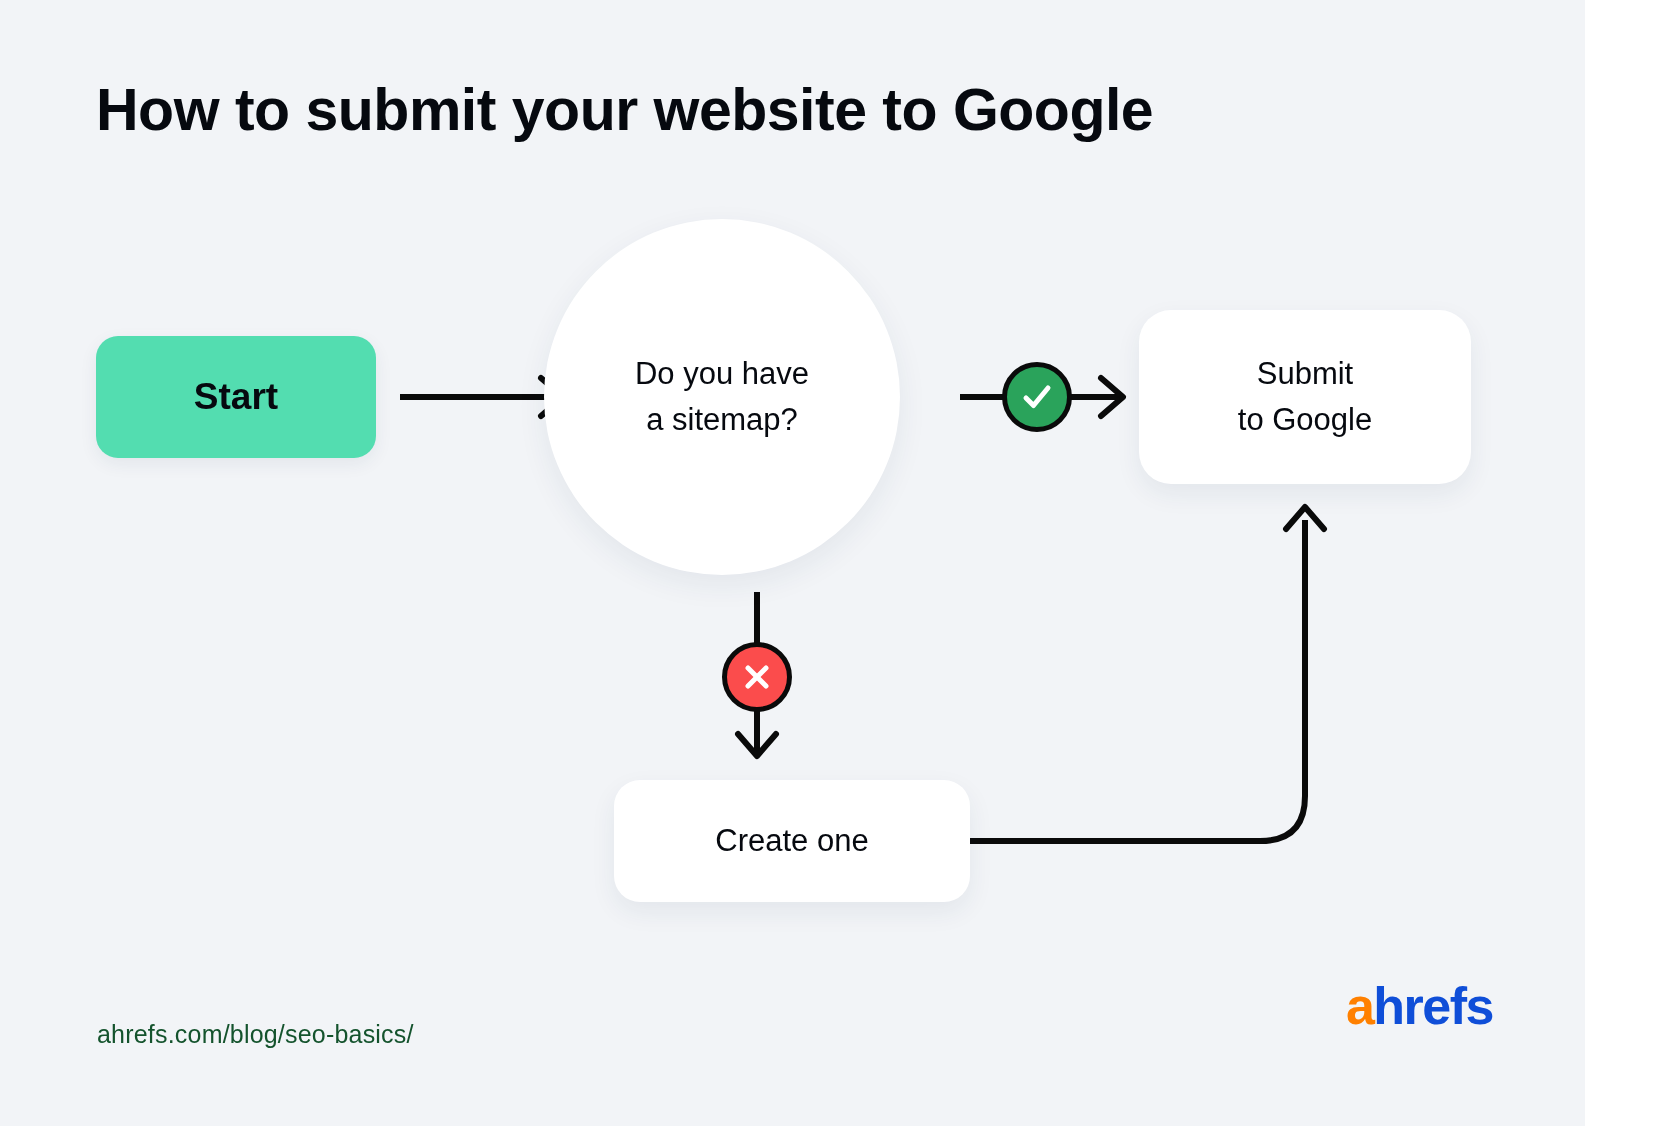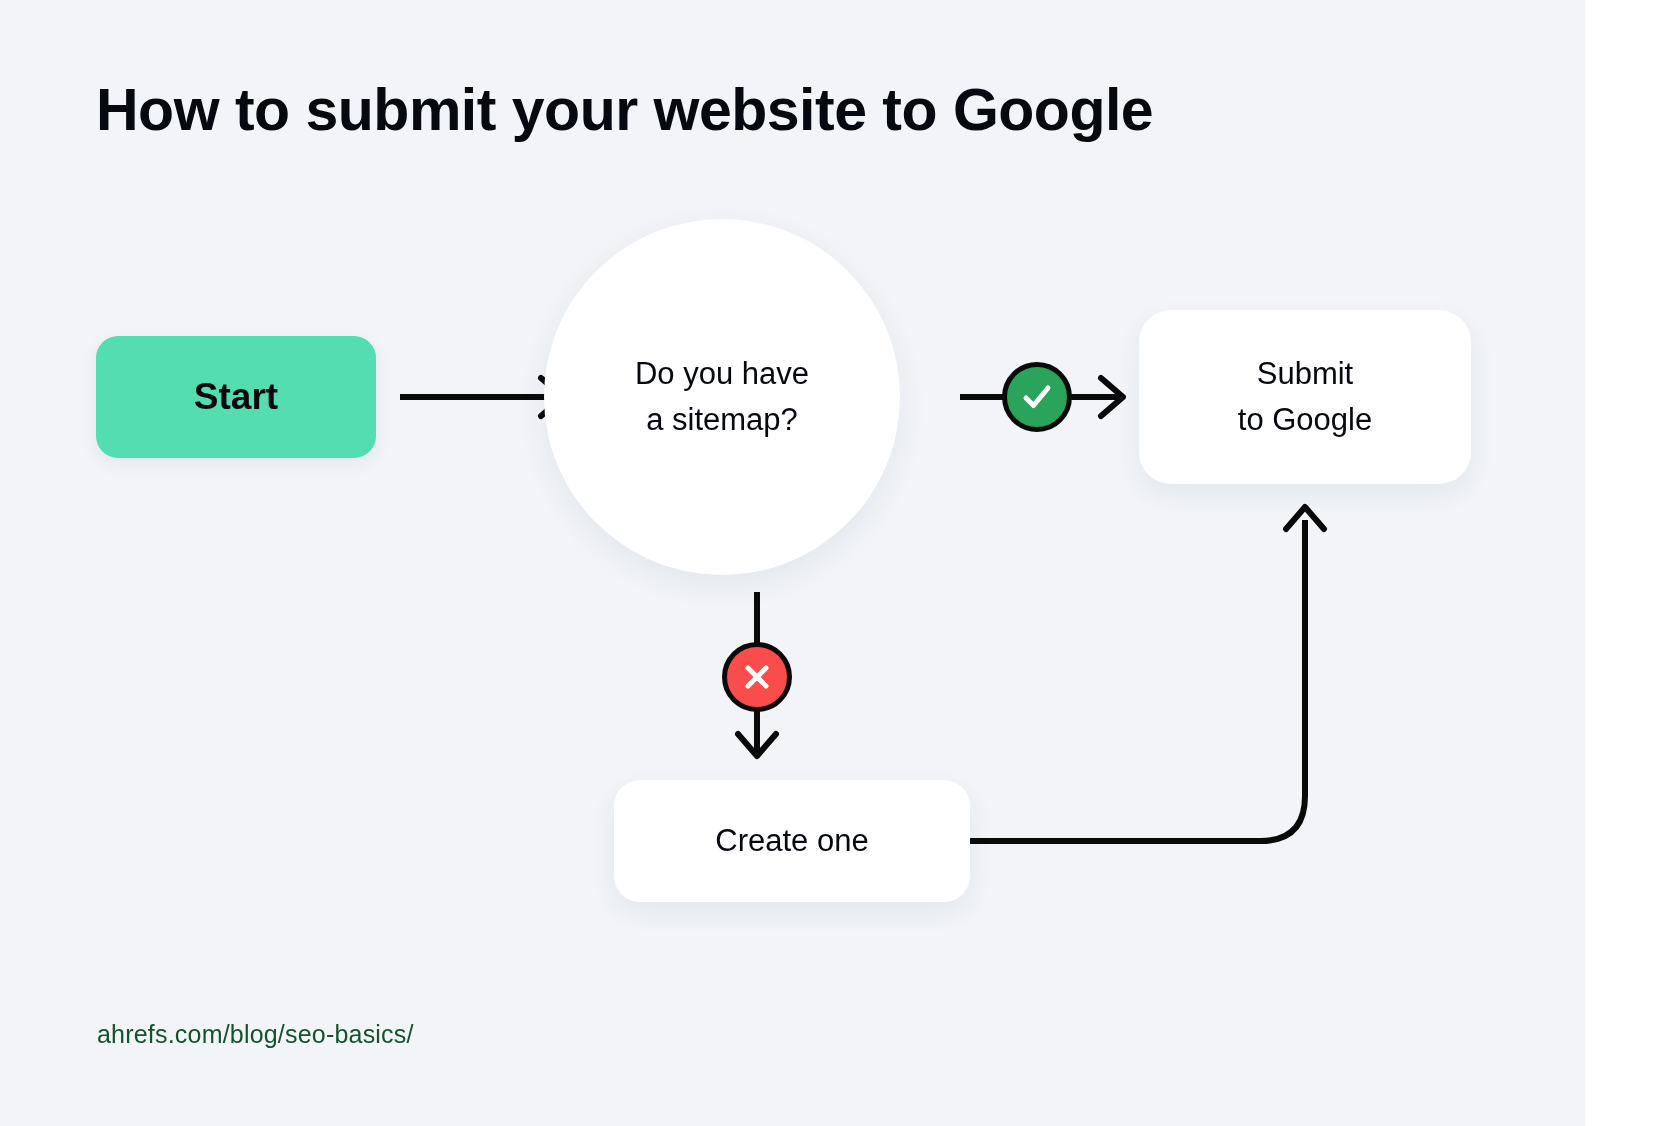--- a/index.html
+++ b/index.html
@@ -215,14 +215,15 @@
 
   <div class="badge" id="badge-no">
     <svg width="36" height="36" viewBox="0 0 36 36" xmlns="http://www.w3.org/2000/svg">
       <line x1="9" y1="9" x2="27" y2="27" stroke="#ffffff" stroke-width="5" stroke-linecap="round"></line>
       <line x1="27" y1="9" x2="9" y2="27" stroke="#ffffff" stroke-width="5" stroke-linecap="round"></line>
     </svg>
   </div>
 
   <div id="footer-url">ahrefs.com/blog/seo-basics/</div>
 
+  <div id="brand-logo"><span class="brand-a">a</span><span class="brand-rest">hrefs</span></div>
 
 </div>
 
 </body></html>

